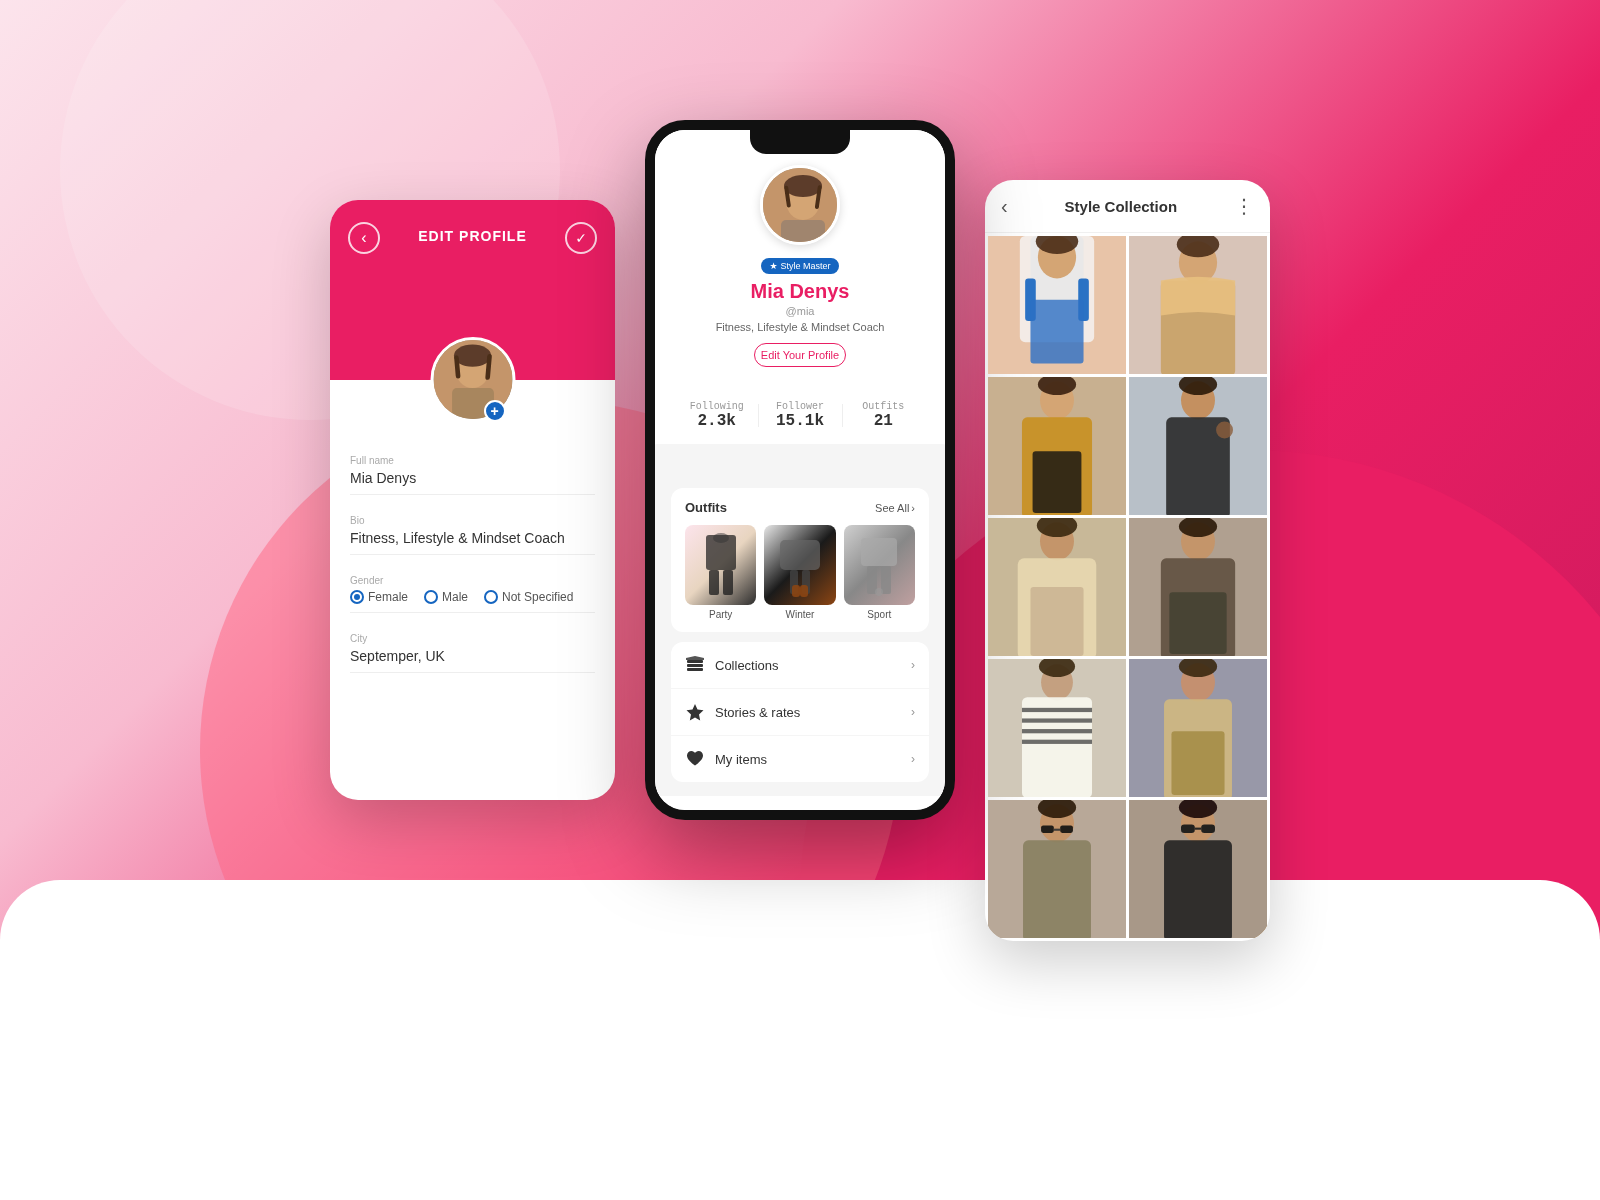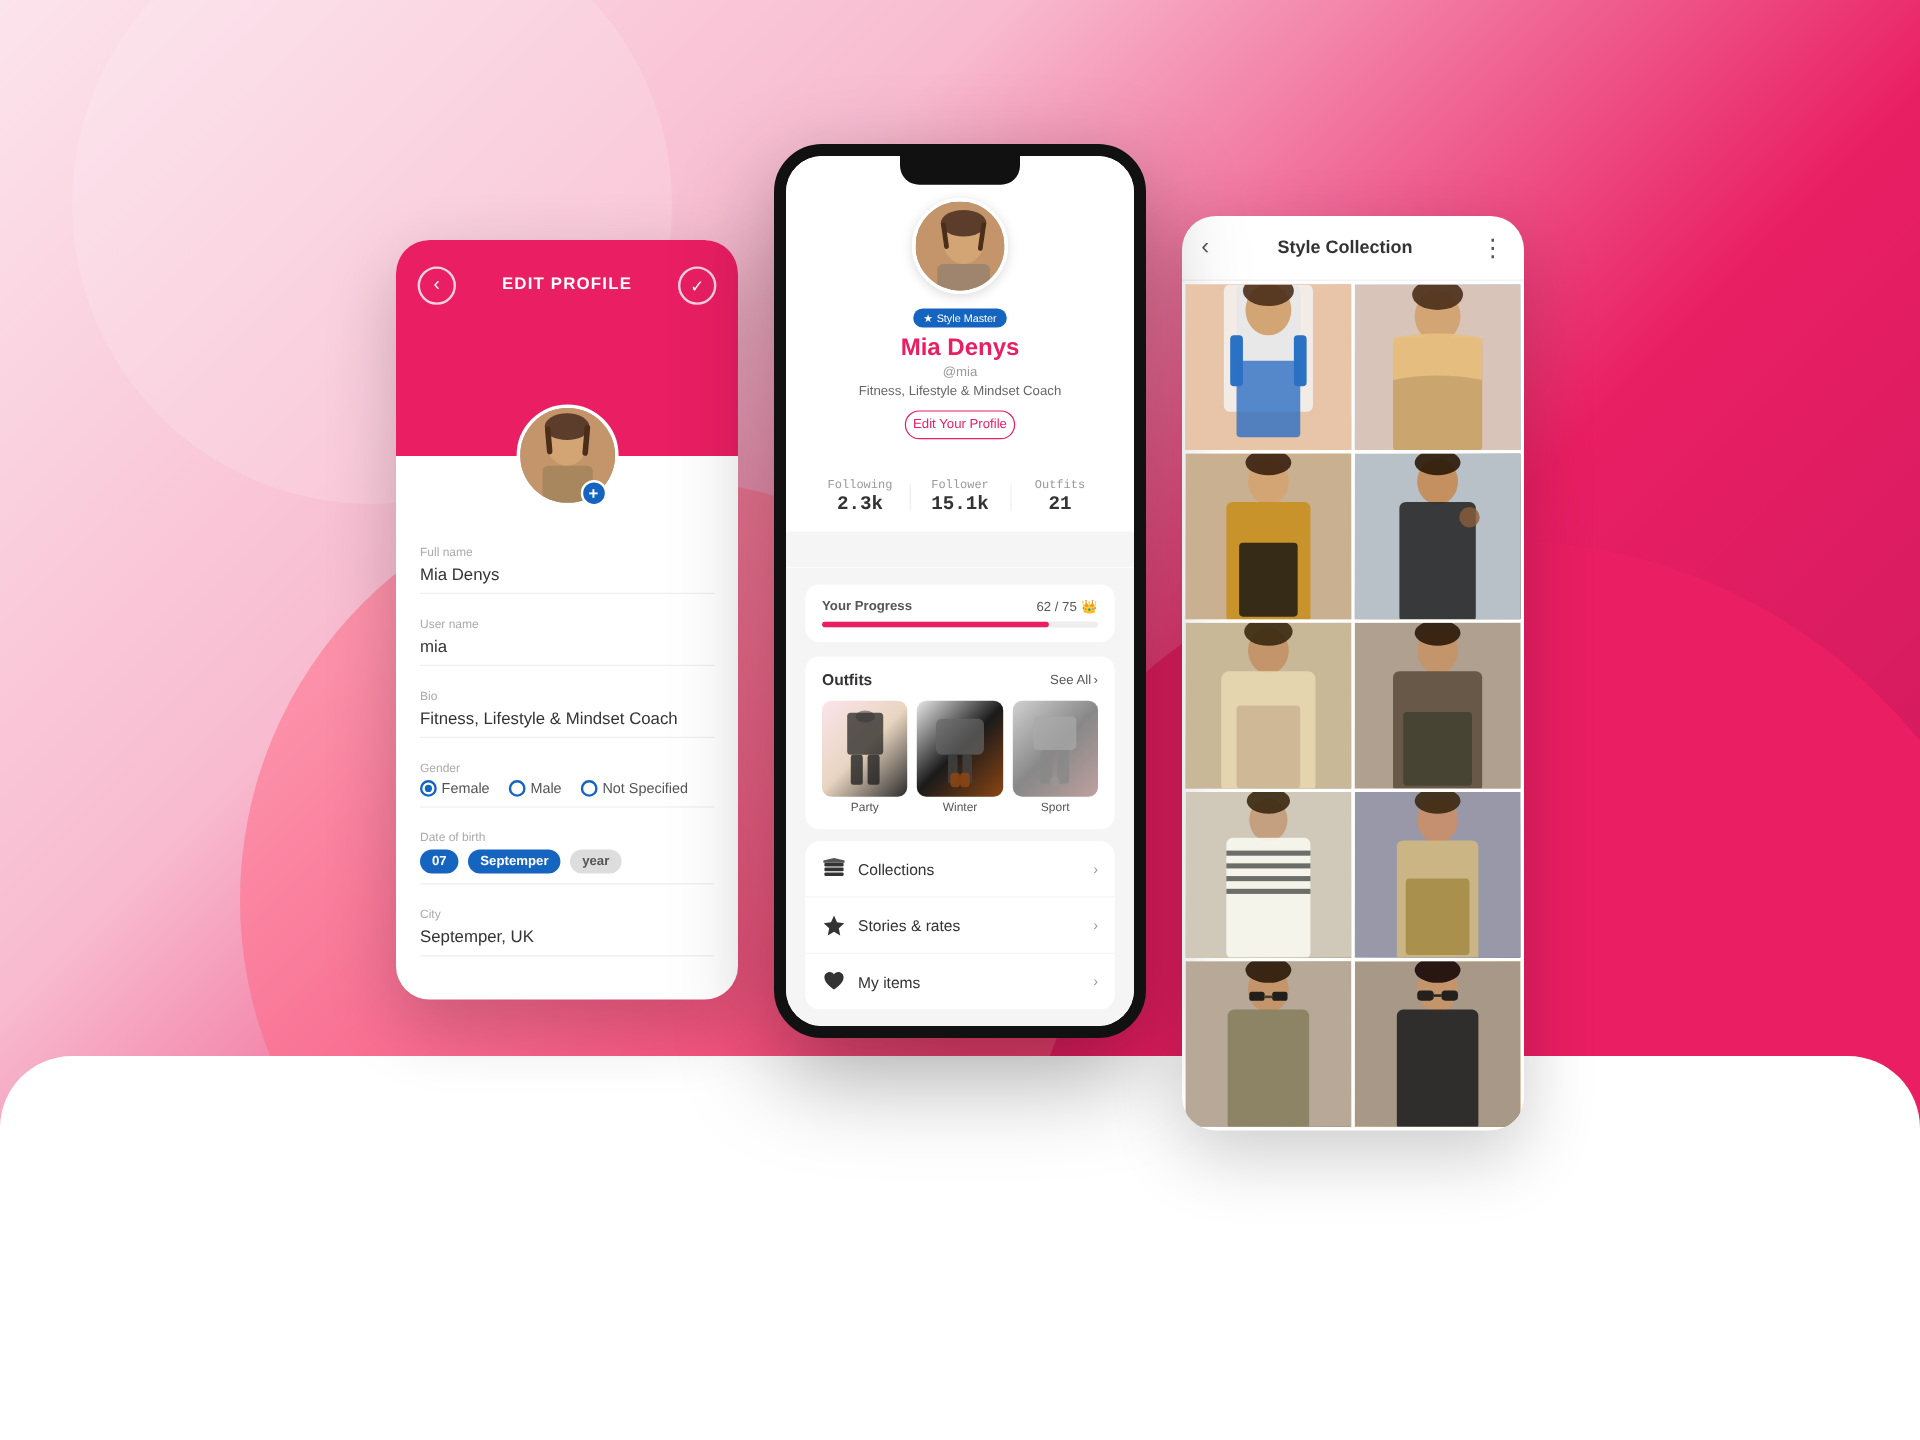--- a/index.html
+++ b/index.html
@@ -566,24 +566,20 @@
             <rect x="58" y="18" width="5" height="28" rx="3" fill="#4a2e18" transform="rotate(5 58 18)"></rect>
           </svg>
         </div>
       </div>
       <div class="add-icon">+</div>
     </div>
     <div class="phone-left-body">
       <div class="field-group">
         <div class="field-label">Full name</div>
         <div class="field-value">Mia Denys</div>
-      </div>
-      <div class="field-group">
-        <div class="field-label">User name</div>
-        <div class="field-value">mia</div>
       </div>
       <div class="field-group">
         <div class="field-label">Bio</div>
         <div class="field-value">Fitness, Lifestyle &amp; Mindset Coach</div>
       </div>
       <div class="field-group">
         <div class="field-label">Gender</div>
         <div class="radio-group">
           <div class="radio-item">
             <div class="radio-dot filled"></div>
@@ -593,28 +589,20 @@
             <div class="radio-dot"></div>
             <span>Male</span>
           </div>
           <div class="radio-item">
             <div class="radio-dot"></div>
             <span>Not Specified</span>
           </div>
         </div>
       </div>
       <div class="field-group">
-        <div class="field-label">Date of birth</div>
-        <div class="date-group">
-          <div class="date-chip blue">07</div>
-          <div class="date-chip blue-outline">Septemper</div>
-          <div class="date-chip gray">year</div>
-        </div>
-      </div>
-      <div class="field-group">
         <div class="field-label">City</div>
         <div class="field-value">Septemper, UK</div>
       </div>
     </div>
   </div>
 
   <div class="phone-center">
     <div class="phone-notch"></div>
     <div class="phone-center-inner">
       <div class="profile-header-wave">
@@ -649,32 +637,20 @@
         </div>
         <div class="stat-item">
           <div class="stat-label">Outfits</div>
           <div class="stat-num">21</div>
         </div>
       </div>
 
       <div class="wave-divider"></div>
 
       <div class="profile-body">
-        <div class="progress-section">
-          <div class="progress-label-row">
-            <span class="progress-label">Your Progress</span>
-            <span class="progress-value">
-              <span>62 / 75</span>
-              <span>👑</span>
-            </span>
-          </div>
-          <div class="progress-bar-bg">
-            <div class="progress-bar-fill" style="width: 82%"></div>
-          </div>
-        </div>
 
         <div class="outfits-section">
           <div class="outfits-header">
             <span class="outfits-title">Outfits</span>
             <span class="see-all-link">
               <span>See All</span>
               <span>›</span>
             </span>
           </div>
           <div class="outfits-grid">

